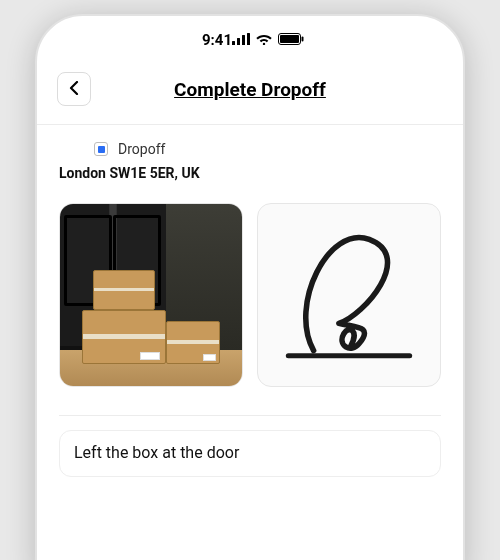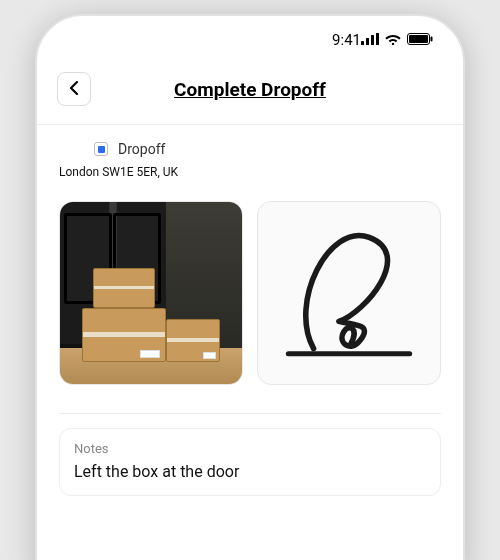--- a/index.html
+++ b/index.html
@@ -20,24 +20,24 @@
     border-radius: 48px 48px 0 0;
     box-shadow: 0 4px 30px rgba(0,0,0,0.2);
     overflow: hidden;
     border: 2px solid #e2e2e2;
     position: relative;
   }
   .status-bar {
     height: 48px;
     display: flex;
     align-items: center;
-    justify-content: flex-end;
+    justify-content: center;
     padding: 0 30px 0 36px;
     font-size: 15px;
-    font-weight: 400;
+    font-weight: 700;
   }
   .status-right { display: flex; align-items: center; gap: 6px; }
   .header {
     display: flex;
     align-items: center;
     padding: 8px 20px 18px 20px;
     position: relative;
   }
   .back-btn {
     width: 34px; height: 34px;
@@ -64,21 +64,21 @@
     border: 1px solid #bdbdbd;
     border-radius: 3px;
     display: flex; align-items: center; justify-content: center;
     background: #fff;
     cursor: pointer;
   }
   .checkbox-inner {
     width: 7px; height: 7px; background: #2a6df4; border-radius: 1px;
   }
   .task-label { font-size: 14px; color: #333; }
-  .address { font-size: 12px; color: #111; margin-bottom: 22px; }
+  .address { font-size: 14px; color: #111; margin-bottom: 22px; font-weight: bold; }
   .cards { display: flex; gap: 14px; margin-bottom: 28px; }
   .card {
     flex: 1 1 0;
     aspect-ratio: 1/1;
     border: 1px solid #e6e6e6;
     border-radius: 14px;
     background: #fafafa;
     overflow: hidden;
     position: relative;
     cursor: pointer;
@@ -210,18 +210,17 @@
         <svg viewBox="0 0 180 180">
           <path d="M30 150 L150 150" stroke="#1a1a1a" stroke-width="5" stroke-linecap="round" fill="none"></path>
           <path d="M55 145 C30 100 70 20 110 35 C155 52 105 110 80 118 C95 122 115 120 100 138 C92 148 78 140 85 128 C90 120 100 125 92 140" stroke="#1a1a1a" stroke-width="5.5" stroke-linecap="round" stroke-linejoin="round" fill="none"></path>
         </svg>
       </div>
     </div>
 
     <div class="divider" style="margin-bottom:14px"></div>
 
     <div class="notes-section">
-      <div class="notes-label">Notes</div>
       <div class="notes-value">Left the box at the door</div>
     </div>
 
   </div>
 </div>
 
 </body></html>

